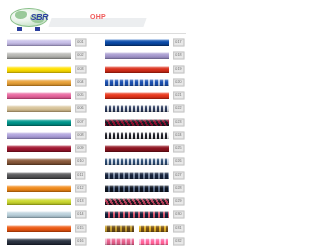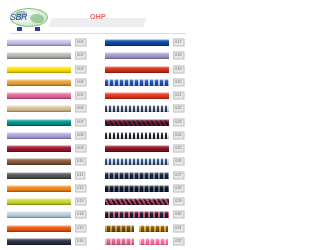--- a/index.html
+++ b/index.html
@@ -54,23 +54,23 @@
     right: 3px; bottom: 3px;
     width: 14px; height: 9px;
     background: #7ab87a;
     border-radius: 45% 55% 40% 60%;
     opacity: .65;
   }
   .logo-text {
     position: absolute;
     left: 0; top: 5px;
     width: 38px;
-    text-align: left;
+    text-align: right;
     font-size: 9px;
-    font-weight: normal;
+    font-weight: bold;
     font-style: italic;
     letter-spacing: -0.5px;
     color: #2b3f9e;
     text-shadow: 0 0 1px rgba(255,255,255,.9);
     z-index: 3;
   }
   .logo-dot {
     position: absolute;
     bottom: 0;
     width: 5px;

